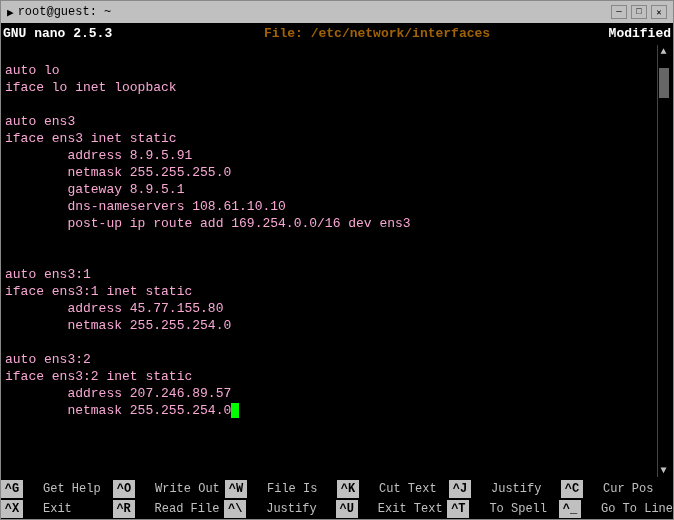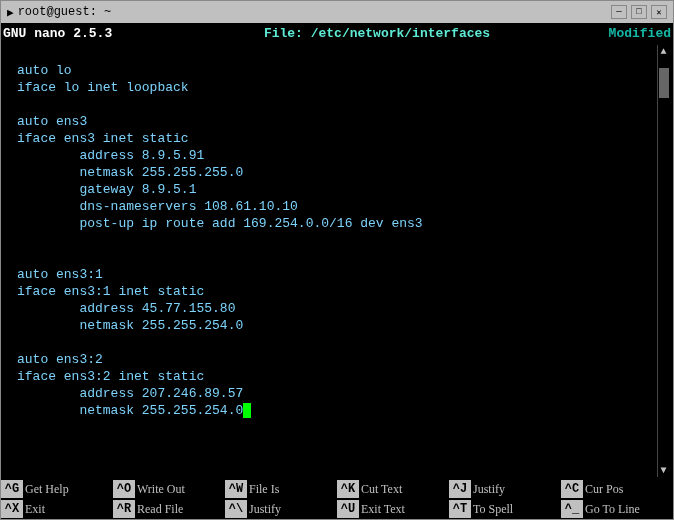--- a/index.html
+++ b/index.html
@@ -70,26 +70,26 @@
     }
     .nano-header-left {
       color: #fff;
       font-weight: bold;
       min-width: 160px;
       font-size: 13px;
     }
     .nano-header-center {
       flex: 1;
       text-align: center;
-      color: #5eead4;
+      color: #a16207;
       font-weight: bold;
       font-size: 13px;
     }
     .nano-header-right {
-      color: #14b8a6;
+      color: #ffffff;
       font-weight: bold;
       font-size: 13px;
       min-width: 80px;
       text-align: right;
     }
 
     
     .editor-area {
       flex: 1;
       background: #000;
@@ -98,22 +98,21 @@
       overflow: hidden;
       position: relative;
       display: flex;
     }
     .editor-content {
       flex: 1;
       white-space: pre;
       font-family: 'Courier New', Courier, monospace;
       font-size: 13px;
       line-height: 17px;
-      color: #7dd3fc;
-      margin-left: 12px;
+      color: #f9a8d4;
     }
 
     
     .scrollbar {
       width: 12px;
       background: #000;
       border-left: 1px solid #444;
       display: flex;
       flex-direction: column;
       align-items: center;
@@ -171,22 +170,22 @@
       text-align: center;
       height: 18px;
       display: flex;
       align-items: center;
       justify-content: center;
       flex-shrink: 0;
     }
     .shortcut-label {
       color: #c0c0c0;
       font-size: 12px;
-      font-family: Liberation Serif, serif;
-      padding-left: 2px;
+      font-family: Liberation Mono, monospace;
+      padding-left: 20px;
       white-space: nowrap;
     }
   </style>
 </head>
 <body>
 
 <div class="window">
 
   <div class="title-bar">
     <span class="title-bar-icon">▶</span>

